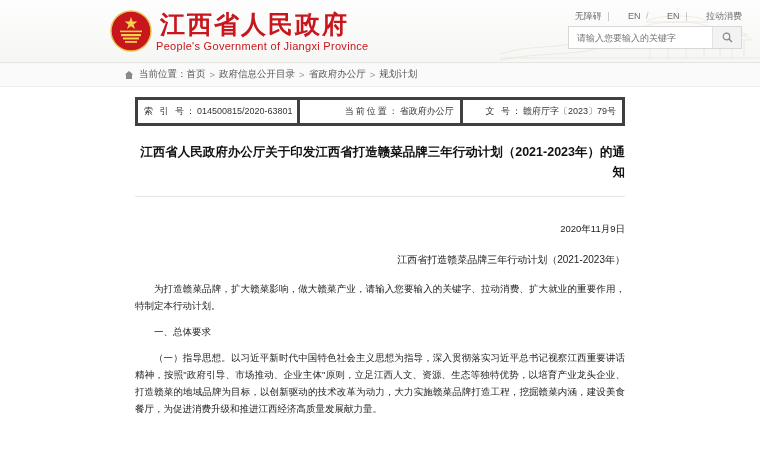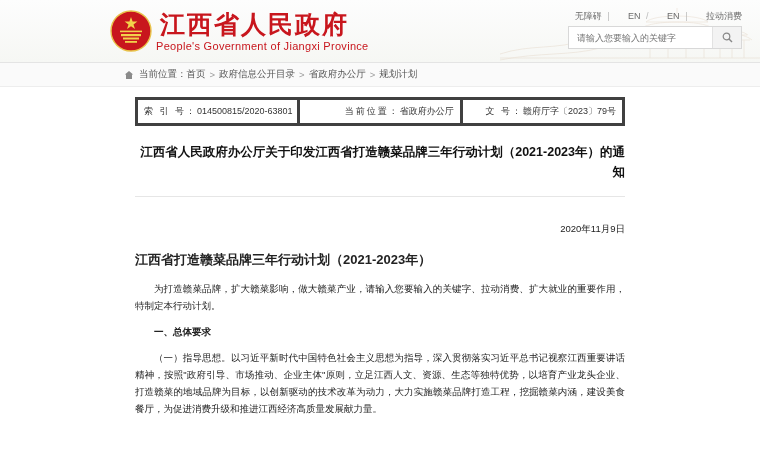--- a/index.html
+++ b/index.html
@@ -181,22 +181,22 @@
   }
   .p {
     font-size: 9.5px;
     line-height: 17px;
     color: #222;
     margin: 0 0 9px 0;
     text-align: justify;
   }
   .p.indent { text-indent: 19px; }
   .p.right { text-align: right; margin-top: 23px; }
-  .p.center { text-align: left; font-weight: bold; font-size: 13px; margin: 14px 0 12px 0;}
-  .p.bold { font-weight: bold; }
+  .p.center { text-align: right; font-weight: normal; font-size: 10px; margin: 14px 0 12px 0;}
+  .p.bold { font-weight: normal; }
 </style>
 </head>
 <body>
 
 <div class="header">
   <div class="header-inner">
 
     <svg class="watermark" viewBox="0 0 260 62" preserveAspectRatio="none">
       <g fill="none" stroke="#c9a98a" stroke-width="0.7" opacity="0.8">
         <path d="M0 54 C30 44, 58 50, 84 40 C104 32, 120 38, 140 30"></path>

